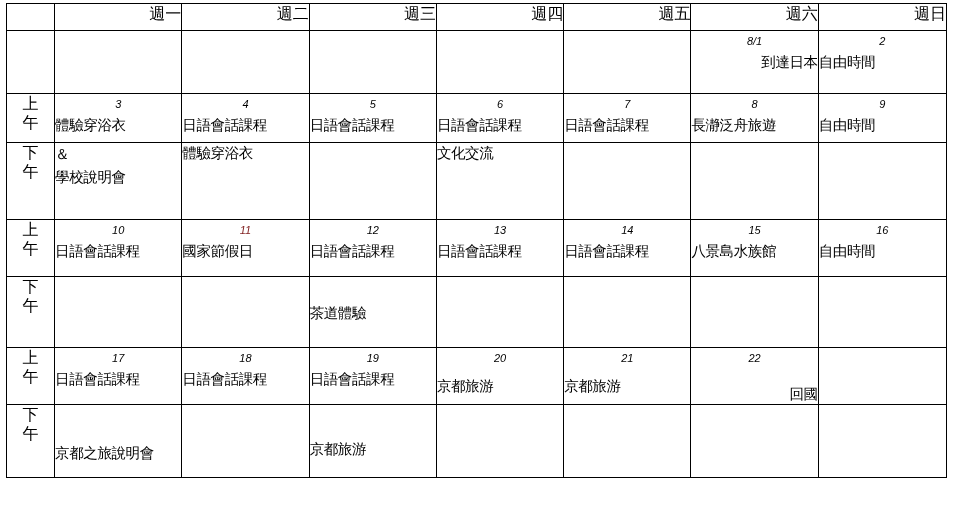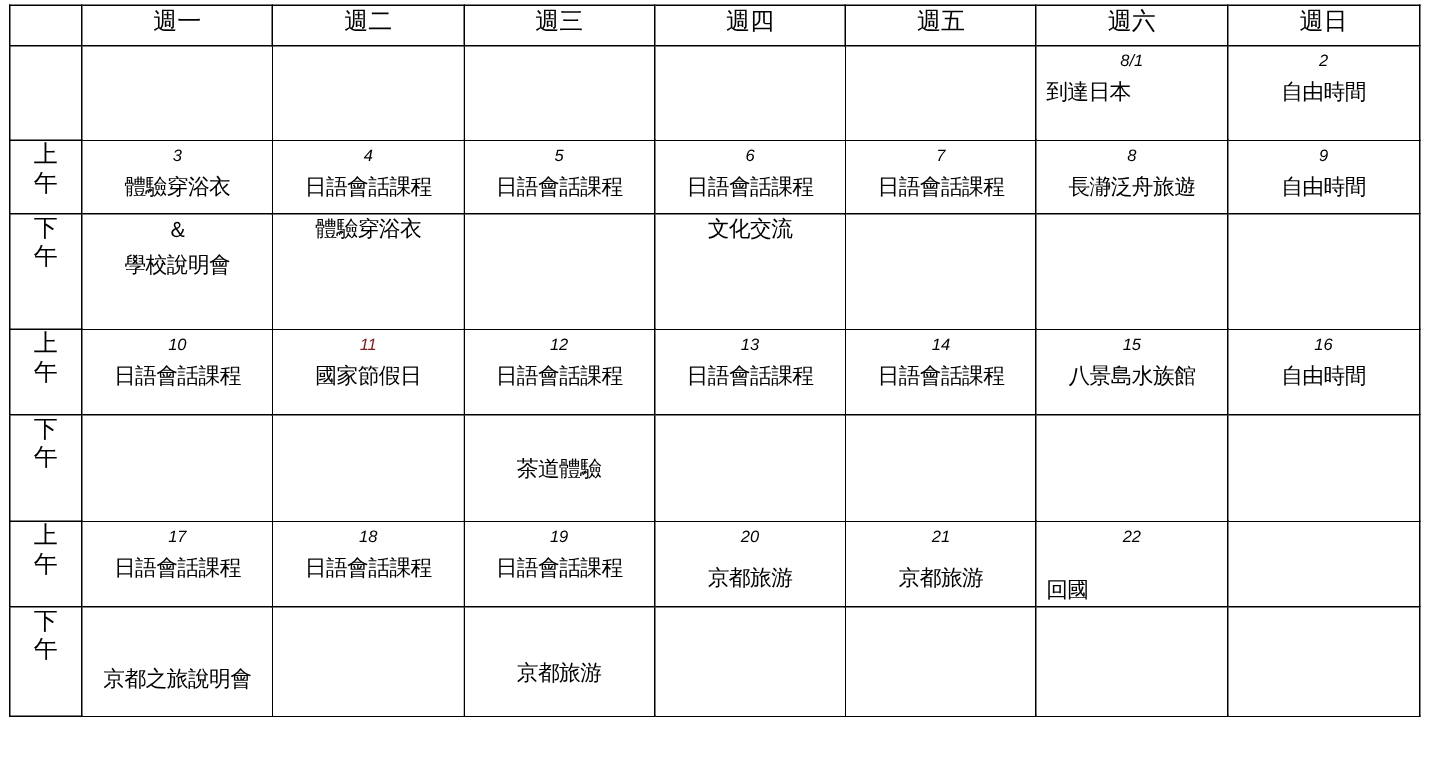--- a/index.html
+++ b/index.html
@@ -32,21 +32,21 @@
     background: #ffffff;
   }
   
   col.lbl  { width: 48px; }
   col.day  { width: 127px; }
   col.day2 { width: 128px; }
 
   
   .hdr td, .hdr th {
     height: 26px;
-    text-align: center;
+    text-align: right;
     vertical-align: middle;
     font-size: 16px;
   }
   .hdr .corner { border: 1px solid #000; }
 
   .lblcell {
     text-align: center;
     vertical-align: middle;
     font-size: 16px;
     line-height: 19px;
@@ -61,27 +61,27 @@
     display: block;
     text-align: center;
     font-style: italic;
     font-size: 11px;
     line-height: 20px;
     margin-bottom: 1px;
   }
   .daynum.red { color: #7f1d1d; }
   .ev {
     display: block;
-    text-align: center;
+    text-align: left;
     font-size: 14.5px;
     line-height: 20px;
     letter-spacing: -0.4px;
   }
   .ev.left {
-    text-align: left;
+    text-align: right;
     padding-left: 6px;
   }
   .ev.tall { line-height: 23px; }
 
   
   .r1 td { height: 62px; }
   .r2a td { height: 48px; }
   .r2b td { height: 76px; }
   .r3a td { height: 56px; }
   .r3b td { height: 70px; }

